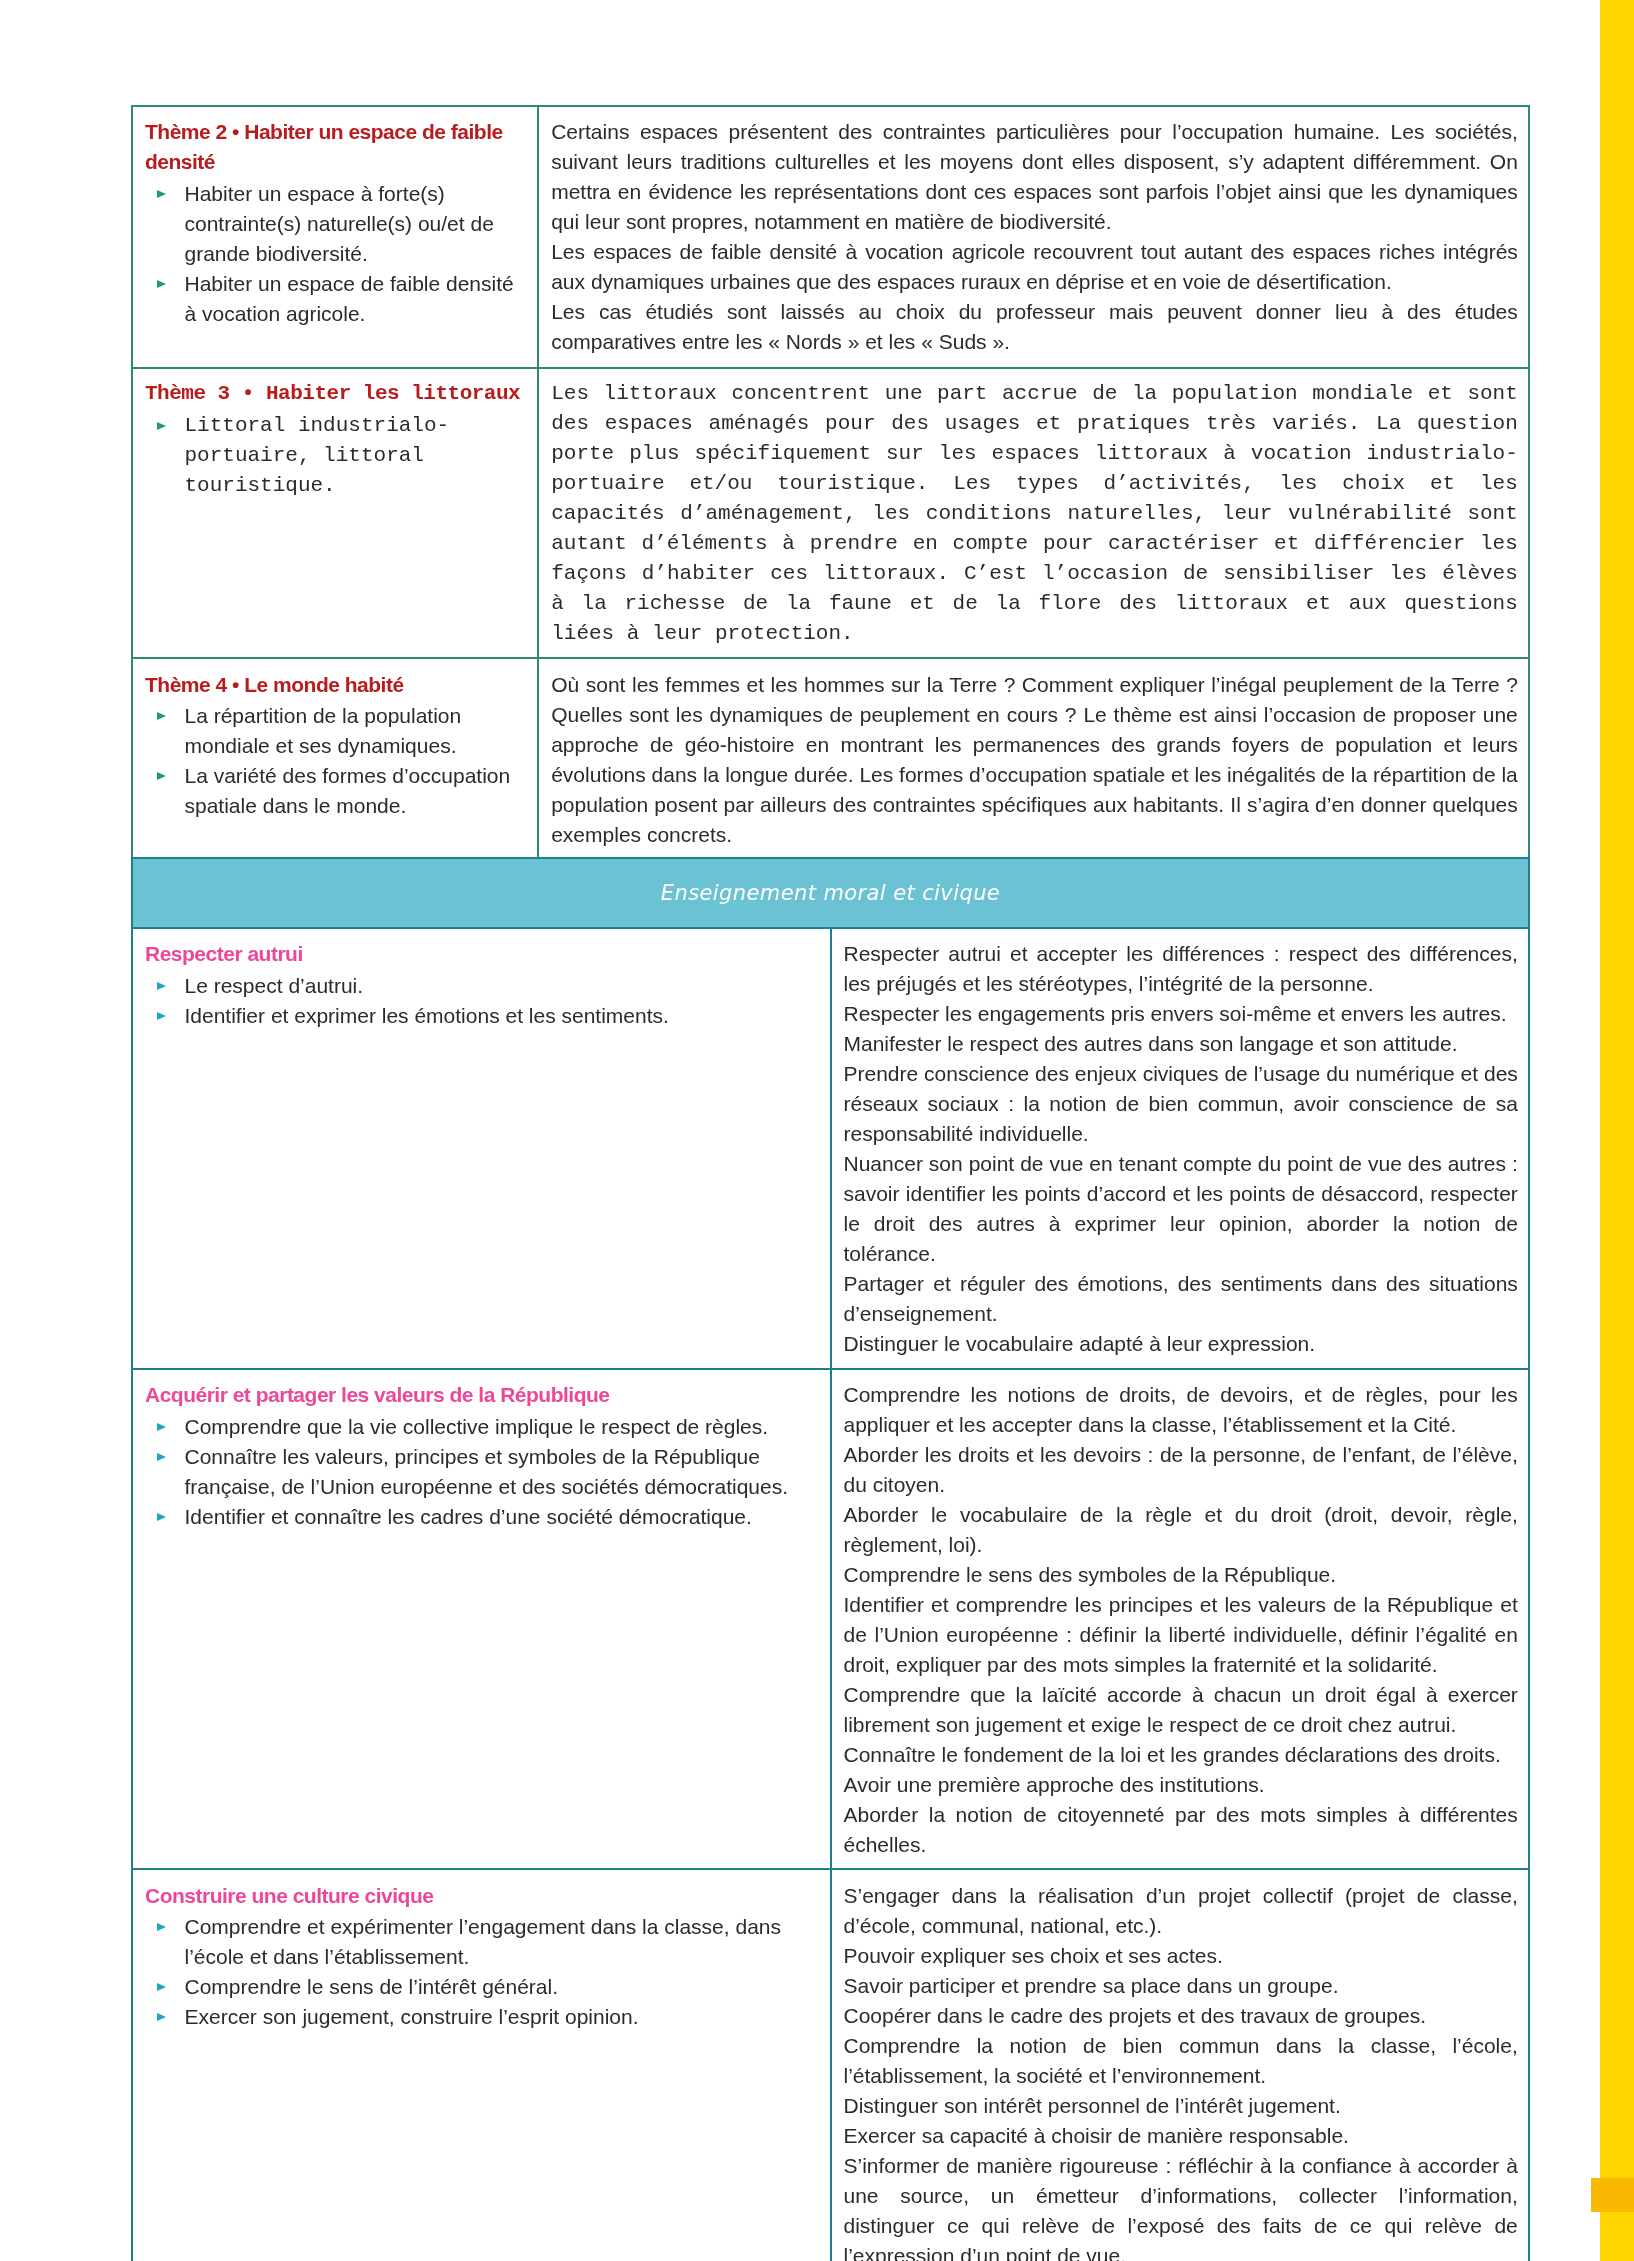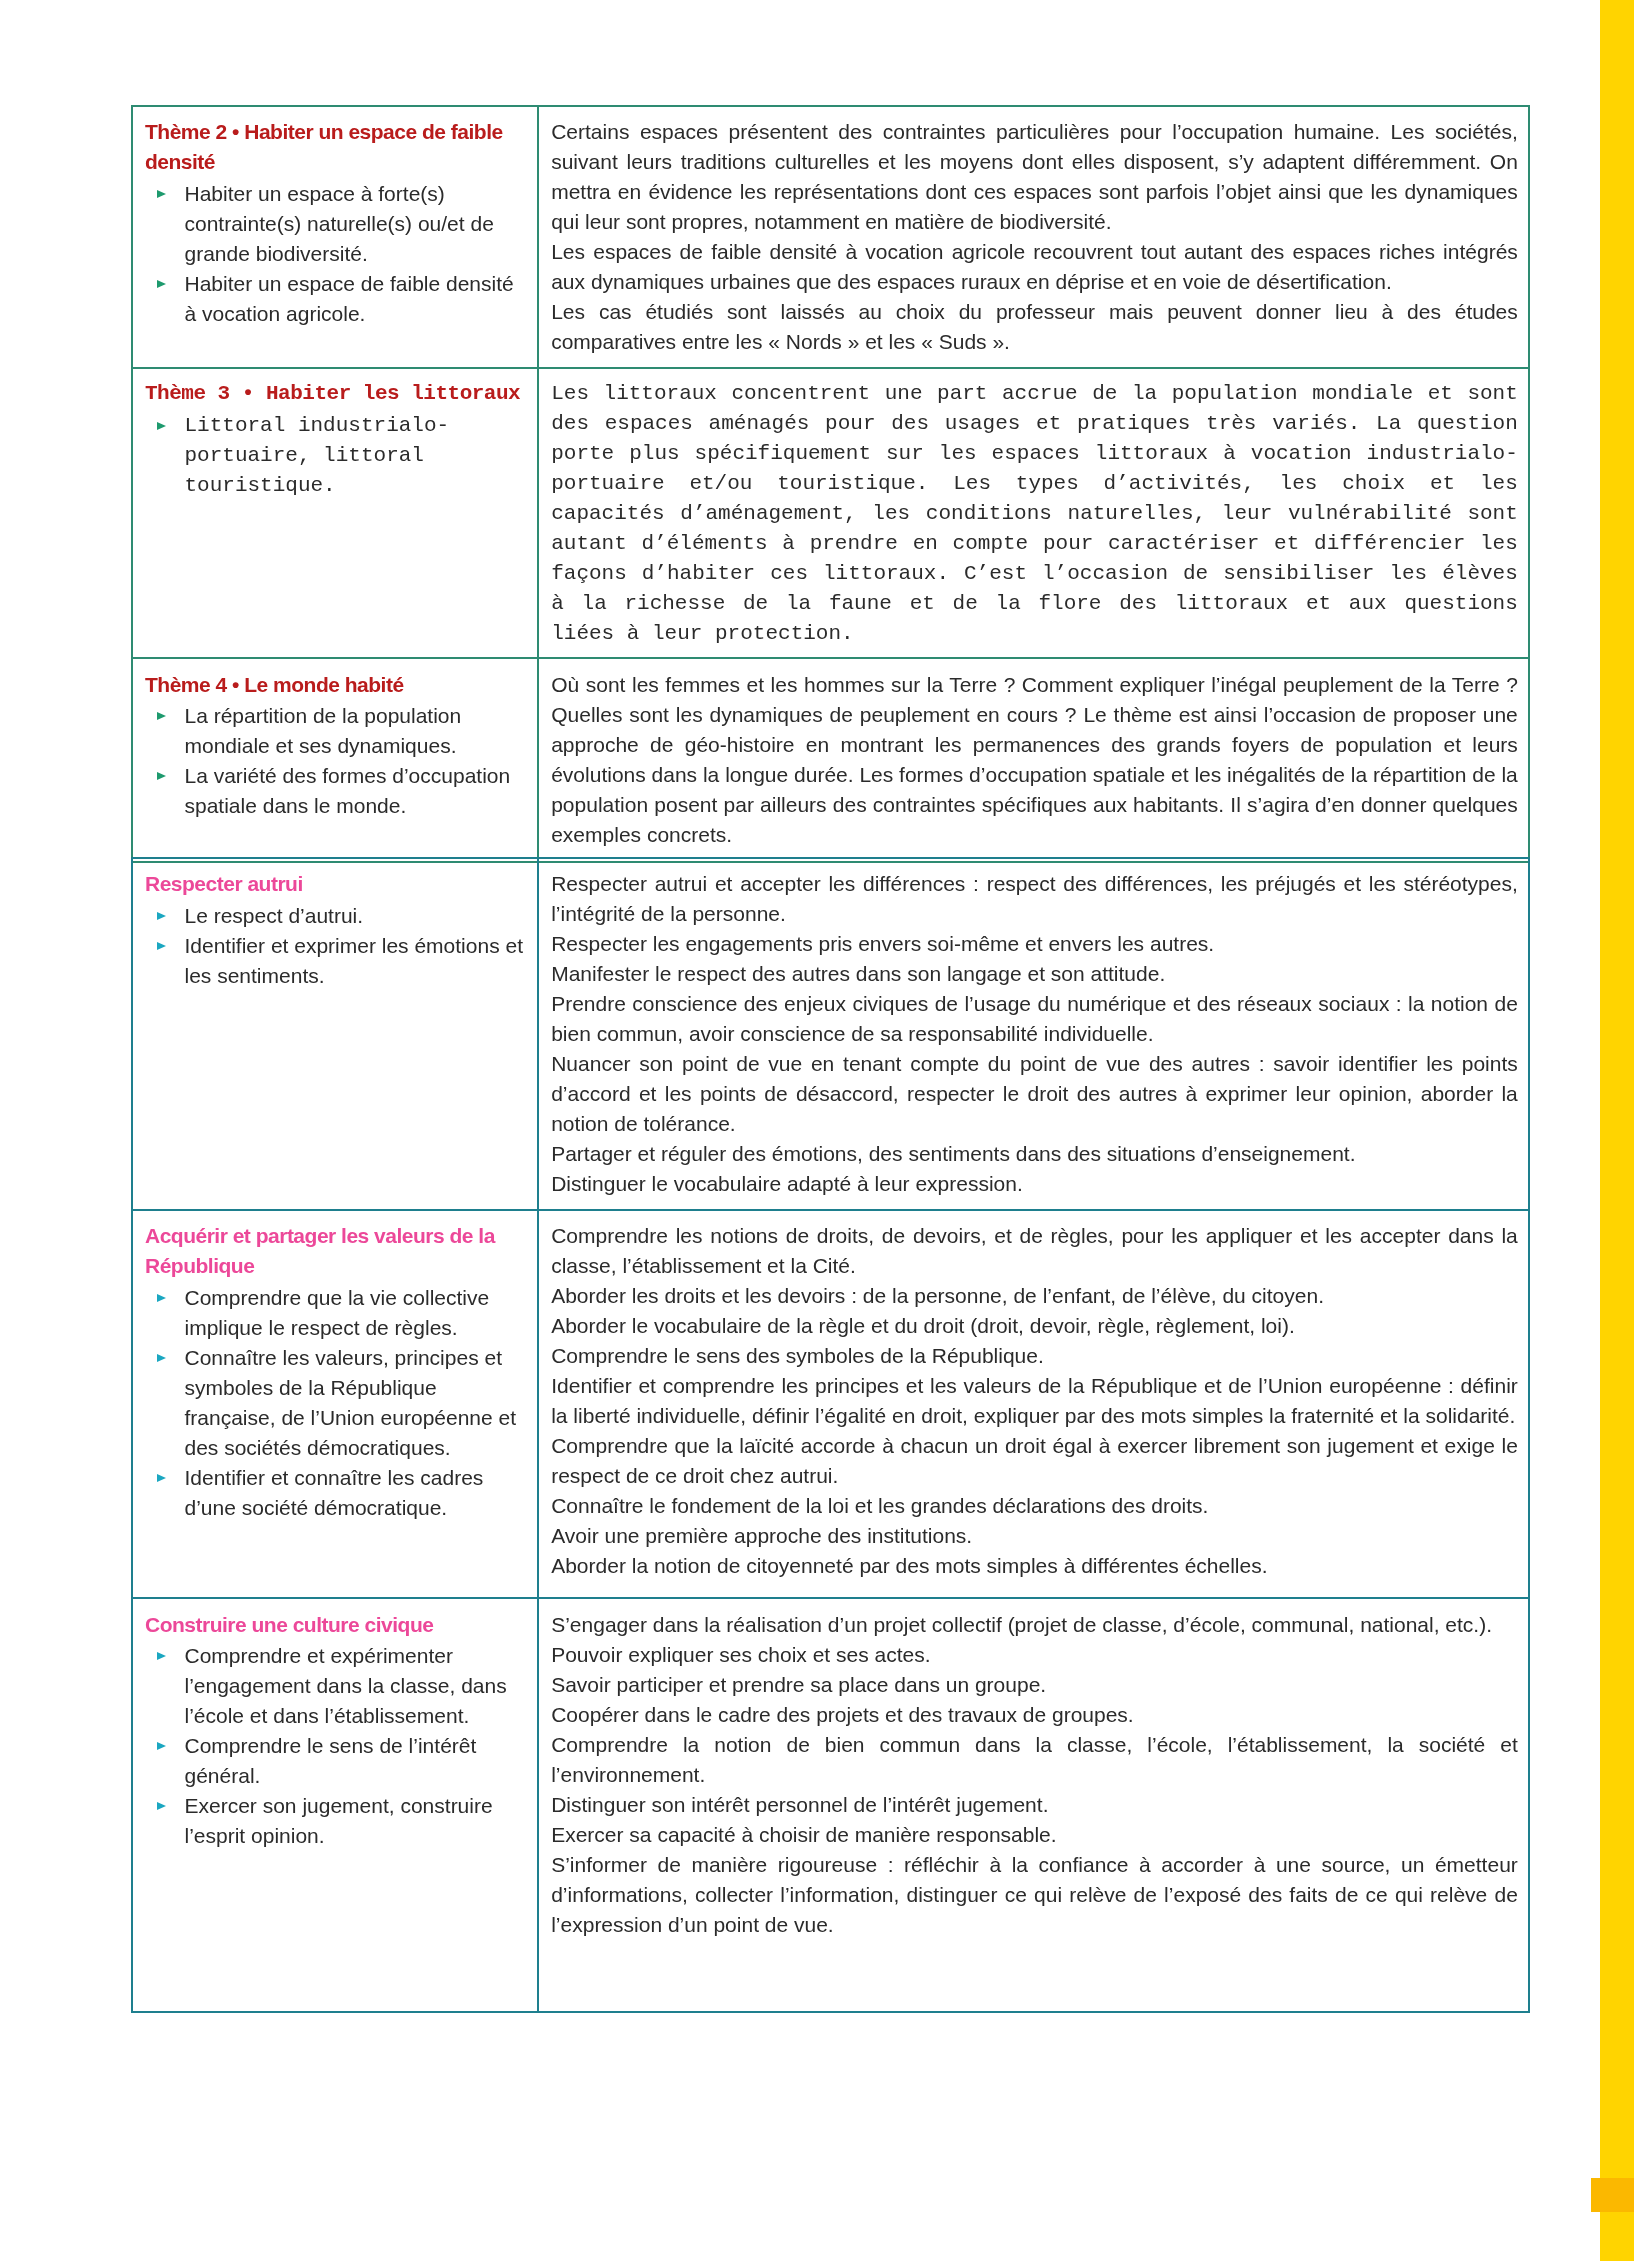--- a/index.html
+++ b/index.html
@@ -87,20 +87,23 @@
     </td>
     <td class="desc">
       <p>Où sont les femmes et les hommes sur la Terre ? Comment expliquer l’inégal peuplement de la Terre ? Quelles sont les dynamiques de peuplement en cours ? Le thème est ainsi l’occasion de proposer une approche de géo-histoire en montrant les permanences des grands foyers de population et leurs évolutions dans la longue durée. Les formes d’occupation spatiale et les inégalités de la répartition de la population posent par ailleurs des contraintes spécifiques aux habitants. Il s’agira d’en donner quelques exemples concrets.</p>
     </td>
   </tr>
 </tbody>
   </table>
 
 <table class="prog emc">
   <tbody>
+      <tr class="emc-header">
+    <td colspan="2">Enseignement moral et civique</td>
+  </tr>
   <tr class="row-e1">
     <td class="left">
       <div class="theme-title">Respecter autrui</div>
       <ul class="bullets">
         <li><span class="tri"></span><span>Le respect d’autrui.</span></li>
         <li><span class="tri"></span><span>Identifier et exprimer les émotions et les sentiments.</span></li>
       </ul>
     </td>
     <td class="desc">
       <p>Respecter autrui et accepter les différences : respect des différences, les préjugés et les stéréotypes, l’intégrité de la personne.</p>

